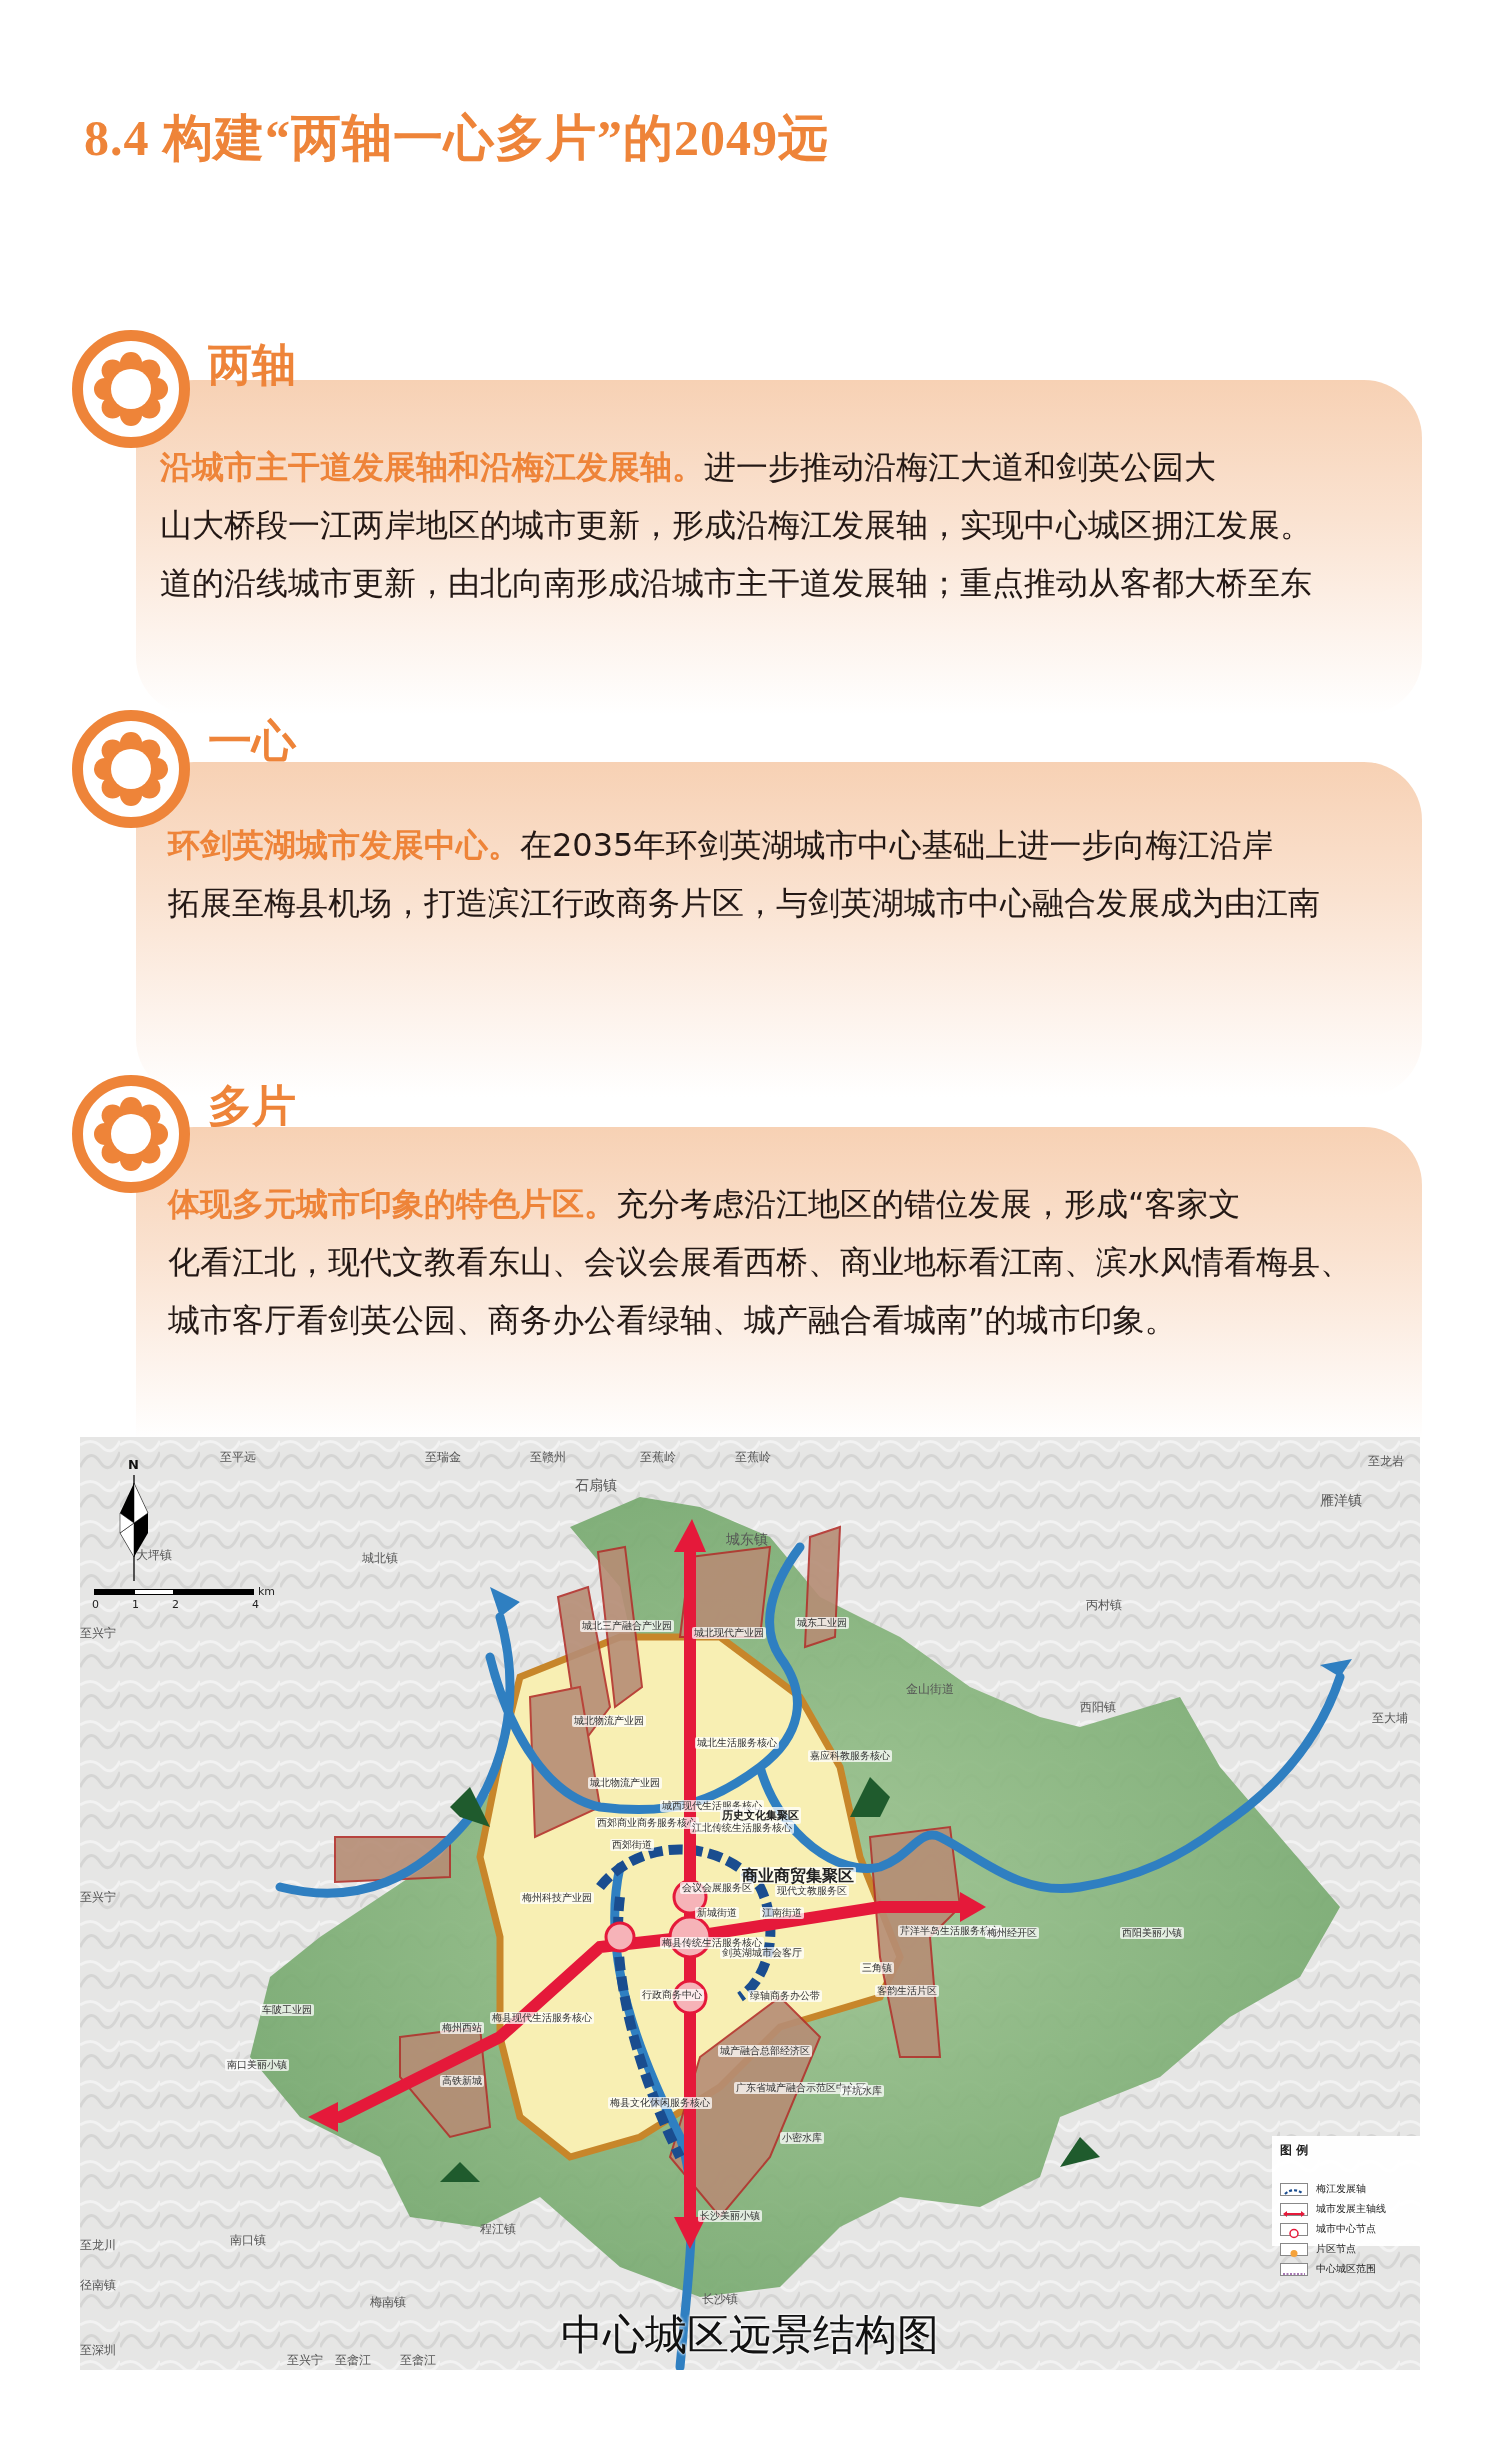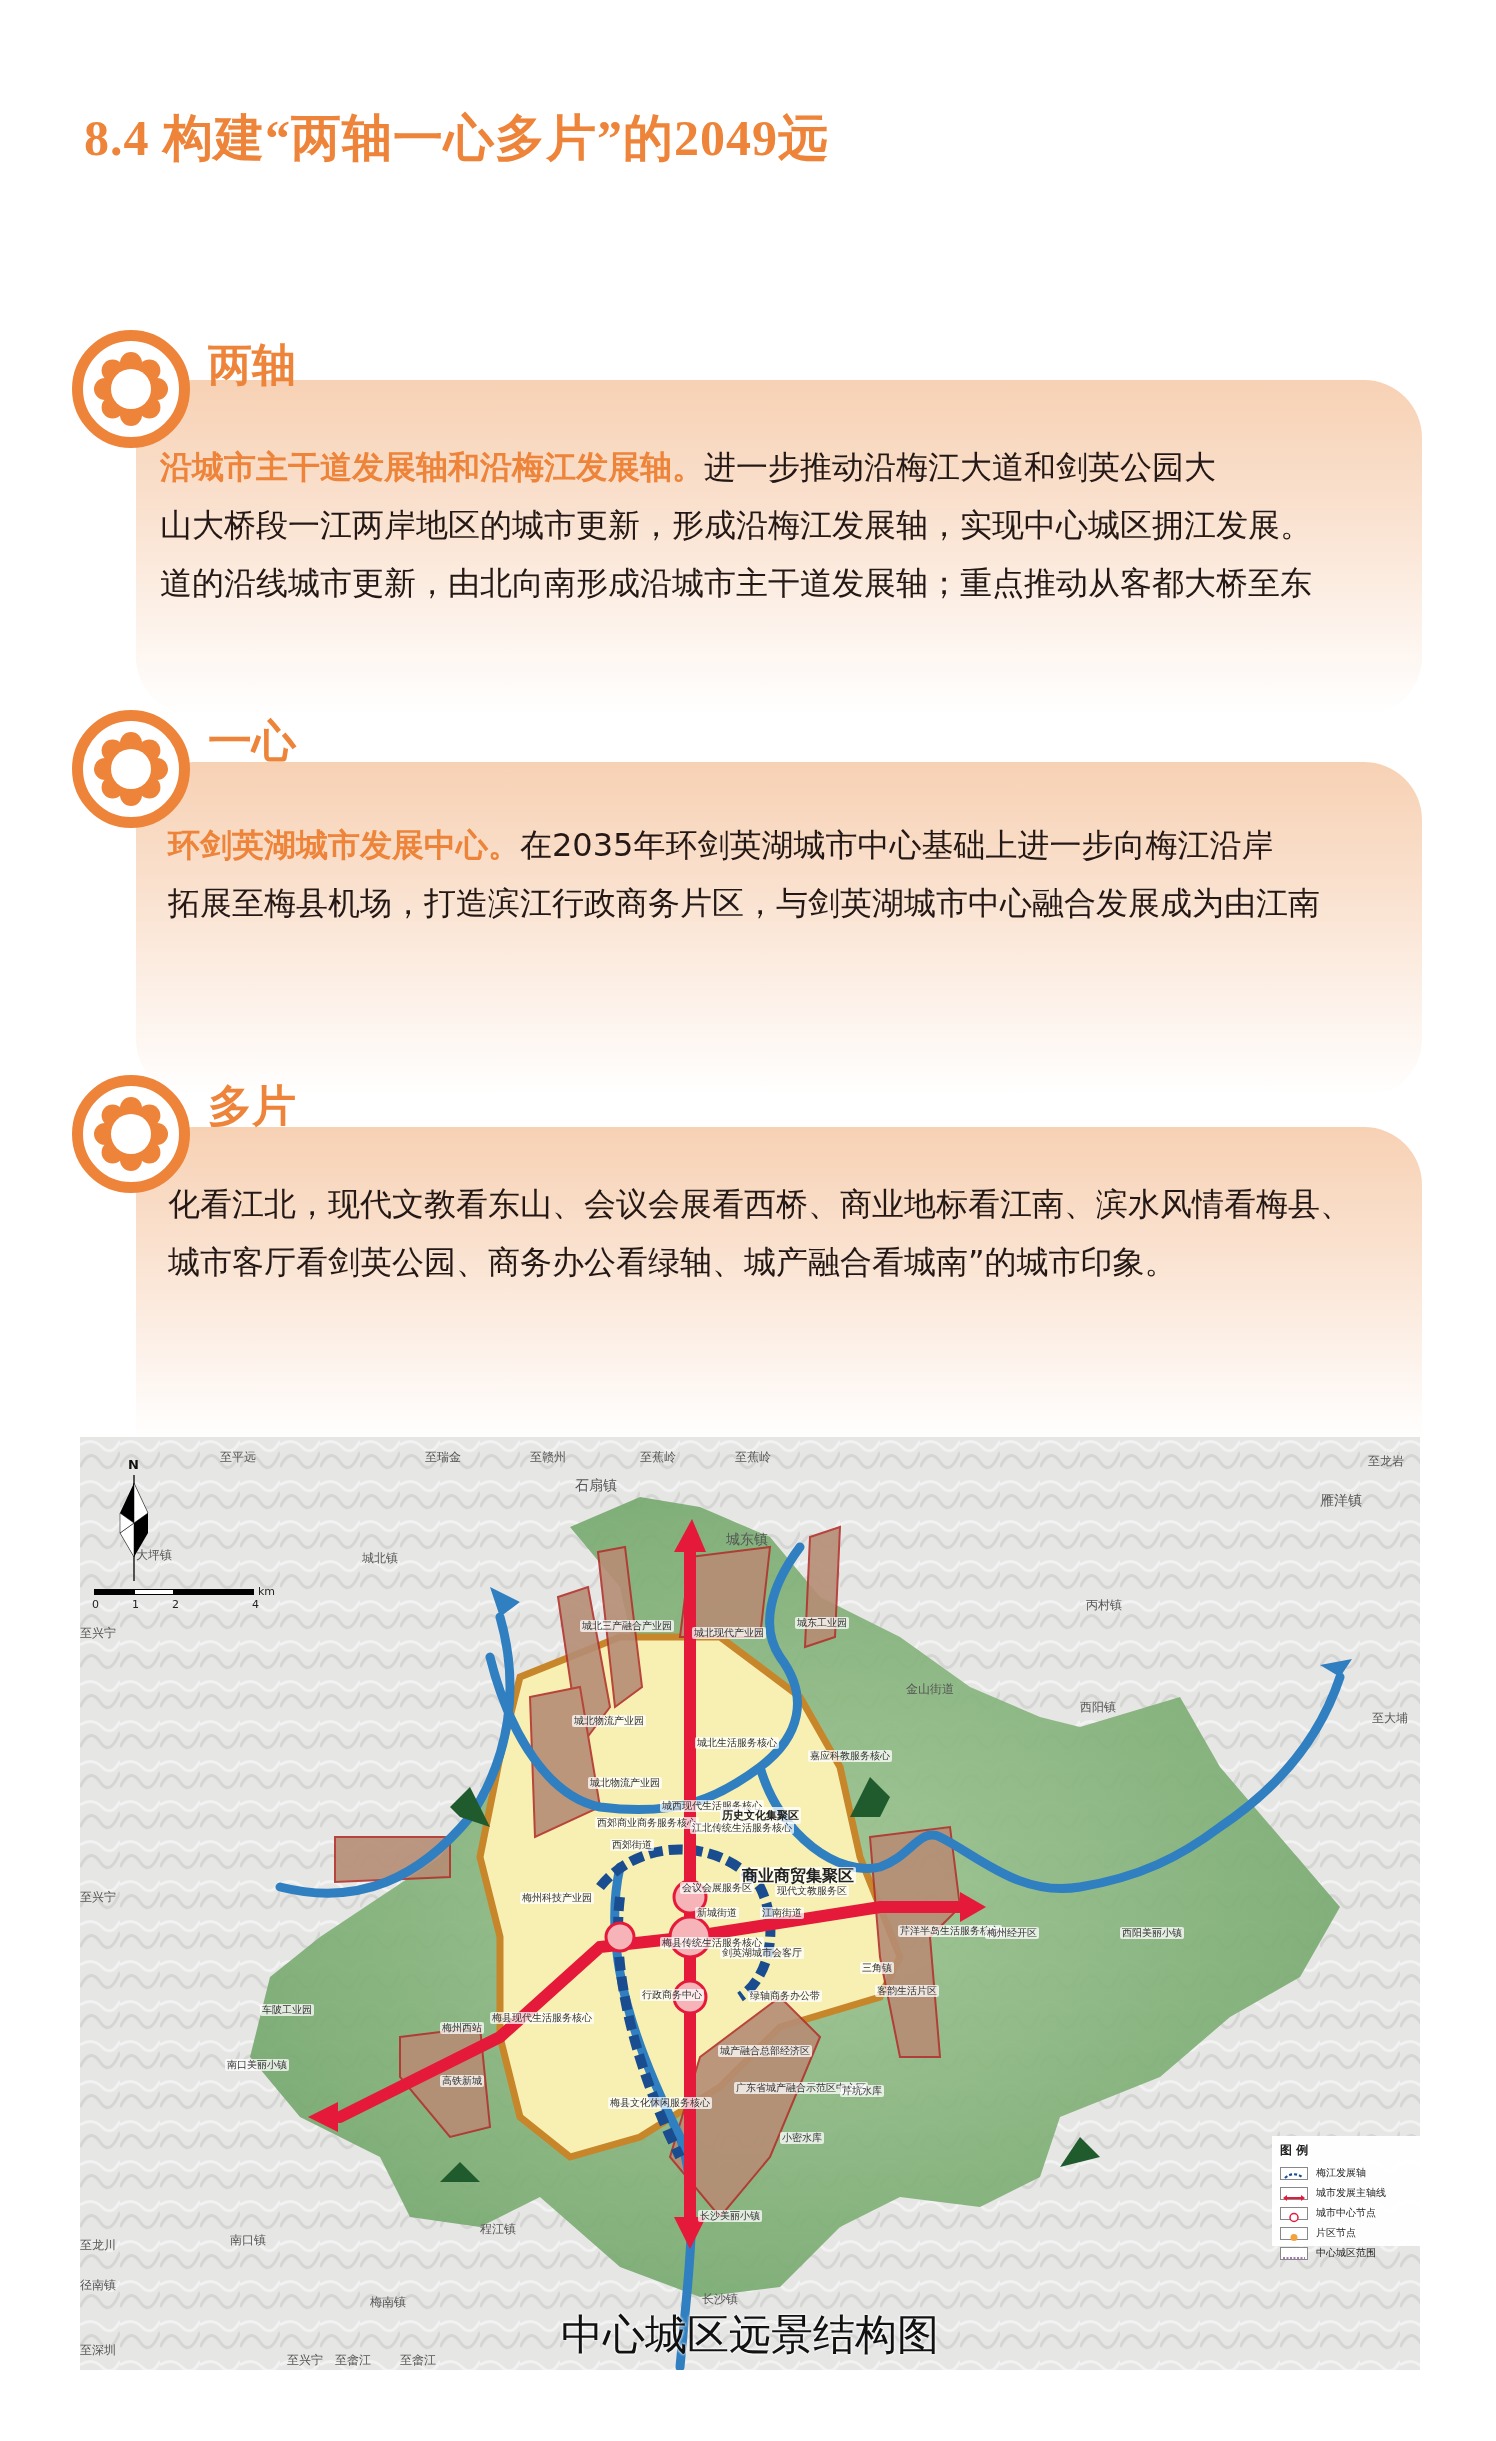--- a/index.html
+++ b/index.html
@@ -28,21 +28,21 @@
   .zone-label.big { font-size: 14px; font-weight: bold; color: #222; line-height: 17px; }
   .map-caption { position: absolute; left: 0; width: 1340px; top: 870px; text-align: center; font-size: 42px; color: #111; text-shadow: 0 0 3px #fff, 0 0 3px #fff; }
 
   .compass { position: absolute; left: 18px; top: 20px; width: 120px; height: 120px; }
   .compass .n { position: absolute; left: 30px; top: 0; font-size: 13px; font-weight: bold; color: #111; }
   .scale { position: absolute; left: 14px; top: 152px; width: 180px; height: 30px; }
   .scale .bar { position: absolute; top: 0; height: 6px; }
   .scale .tick { position: absolute; top: 9px; font-size: 11px; color: #222; }
 
   .legend { position: absolute; left: 1192px; top: 699px; width: 148px; height: 110px; background: rgba(255,255,255,0.96); padding: 6px 8px; }
-  .legend .lg-title { font-size: 12px; font-weight: bold; color: #222; margin-bottom: 4px; }
+  .legend .lg-title { font-size: 12px; font-weight: bold; color: #222; margin-bottom: 20px; }
   .legend .row { display: flex; align-items: center; height: 20px; }
   .legend .sw { width: 28px; height: 13px; border: 1px solid #888; margin-right: 8px; position: relative; background: #fff; }
   .legend .lbl { font-size: 10px; color: #222; }
 </style>
 </head>
 <body>
 
 <div class="title">
   <span class="line">8.4 构建“两轴一心多片”的2049远</span>
 </div>
@@ -108,20 +108,21 @@
           <circle cx="48" cy="74" r="11"></circle>
           <circle cx="29.6" cy="66.4" r="11"></circle>
         <circle cx="22" cy="48" r="11"></circle>
           <circle cx="29.6" cy="29.6" r="11"></circle>
       </g>
       <circle cx="48" cy="48" r="20" fill="#fff"></circle>
     </svg>
   </div>
   <div class="heading" style="top:4px;">多片</div>
   <div class="body-text" style="left:168px;top:100px;width:1260px;">
+    <div><span class="lead">体现多元城市印象的特色片区。</span><span>充分考虑沿江地区的错位发展，形成“客家文</span></div>
     <div>化看江北，现代文教看东山、会议会展看西桥、商业地标看江南、滨水风情看梅县、</div>
     <div>城市客厅看剑英公园、商务办公看绿轴、城产融合看城南”的城市印象。</div>
   </div>
 </div>
 
 <div class="map">
   <svg class="base" viewBox="0 0 1340 933">
     <defs>
       <radialGradient id="greenG" cx="50%" cy="50%" r="60%">
         <stop offset="0%" stop-color="#9cc48f"></stop>

